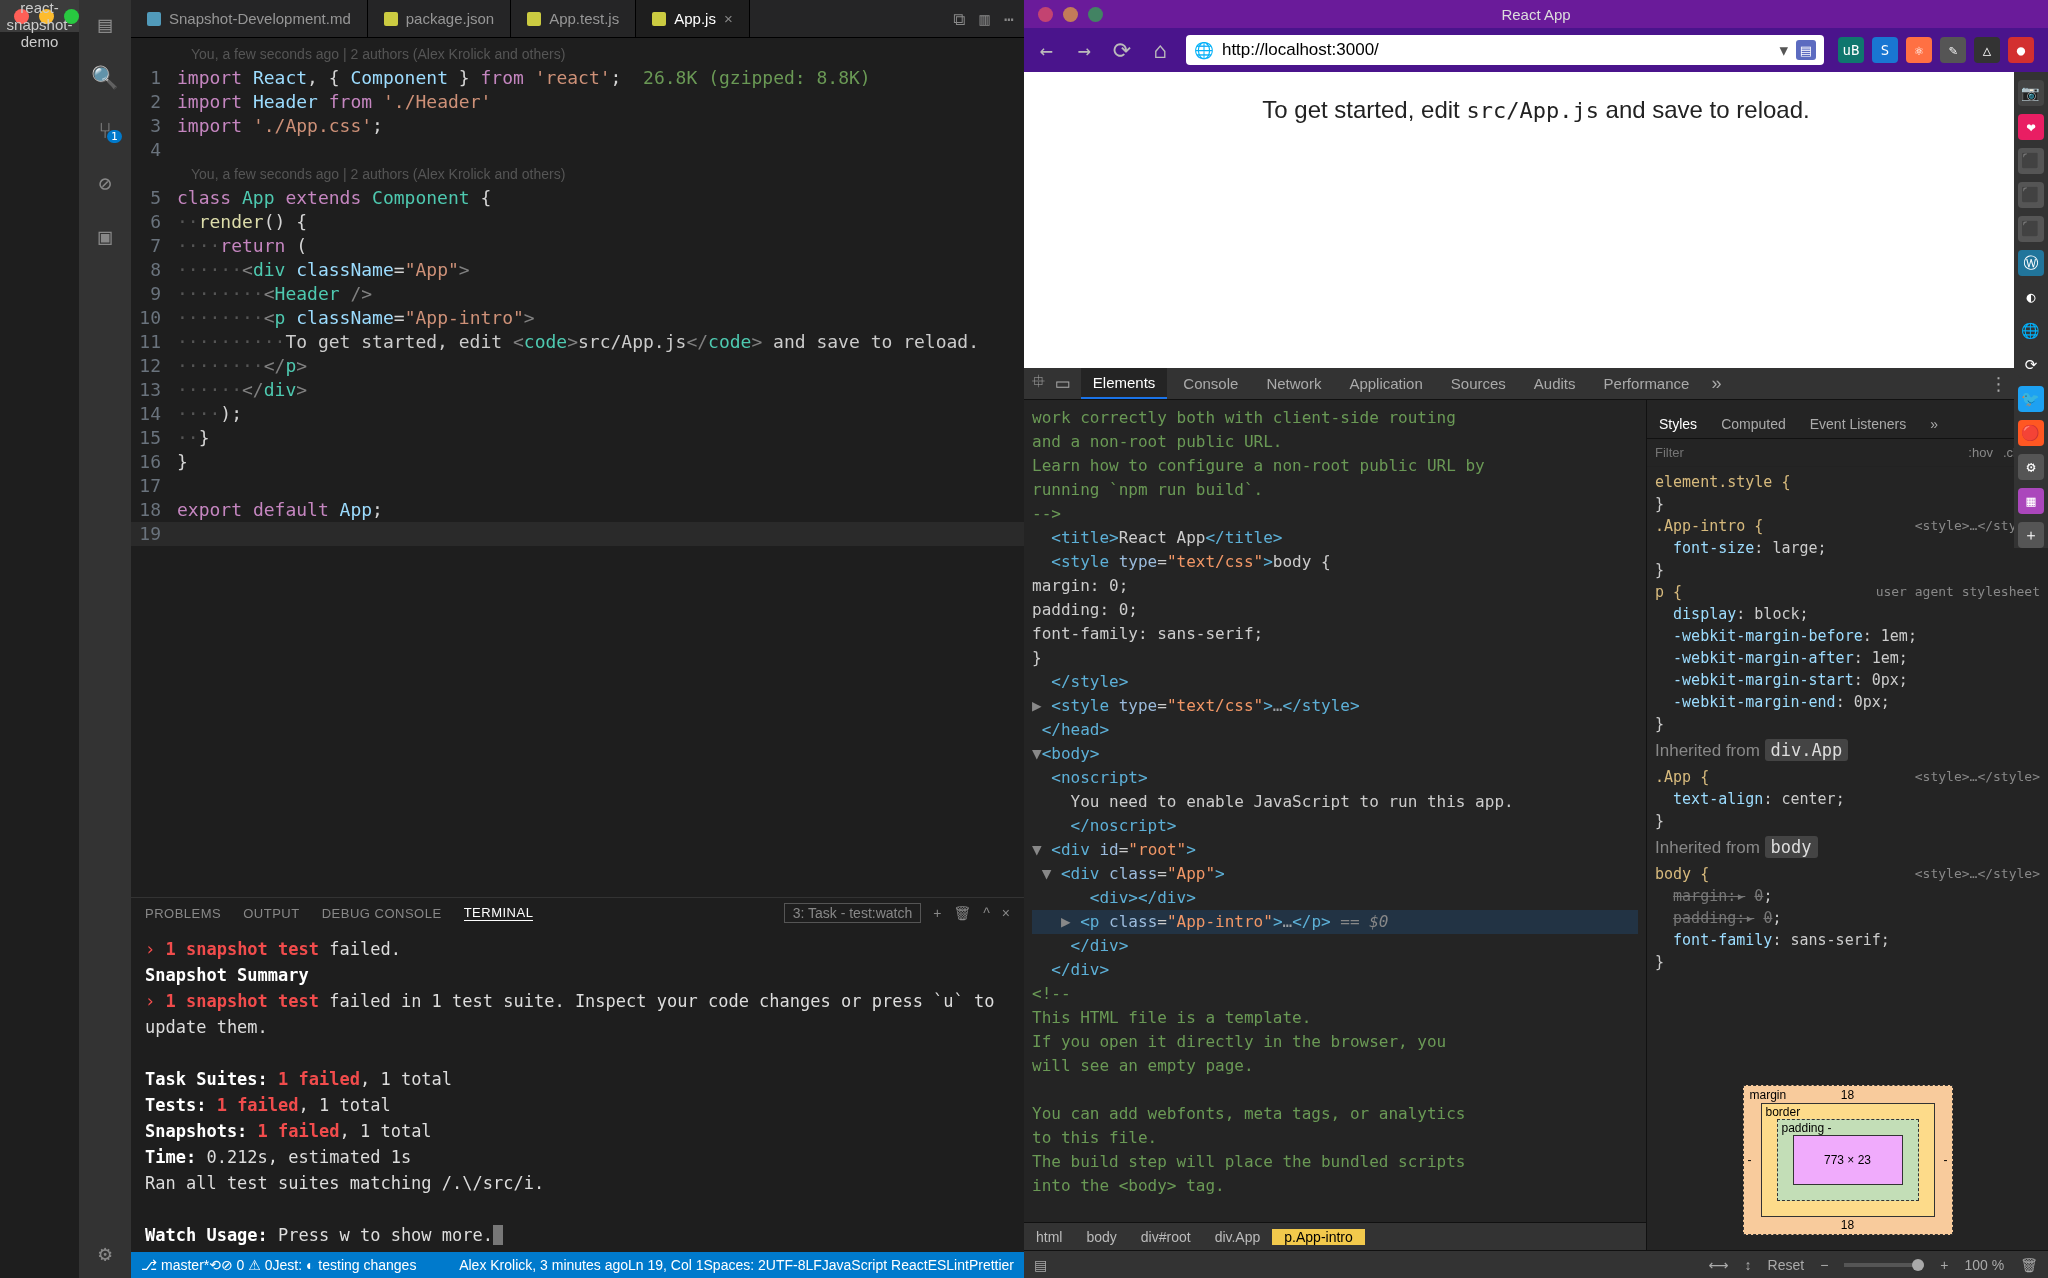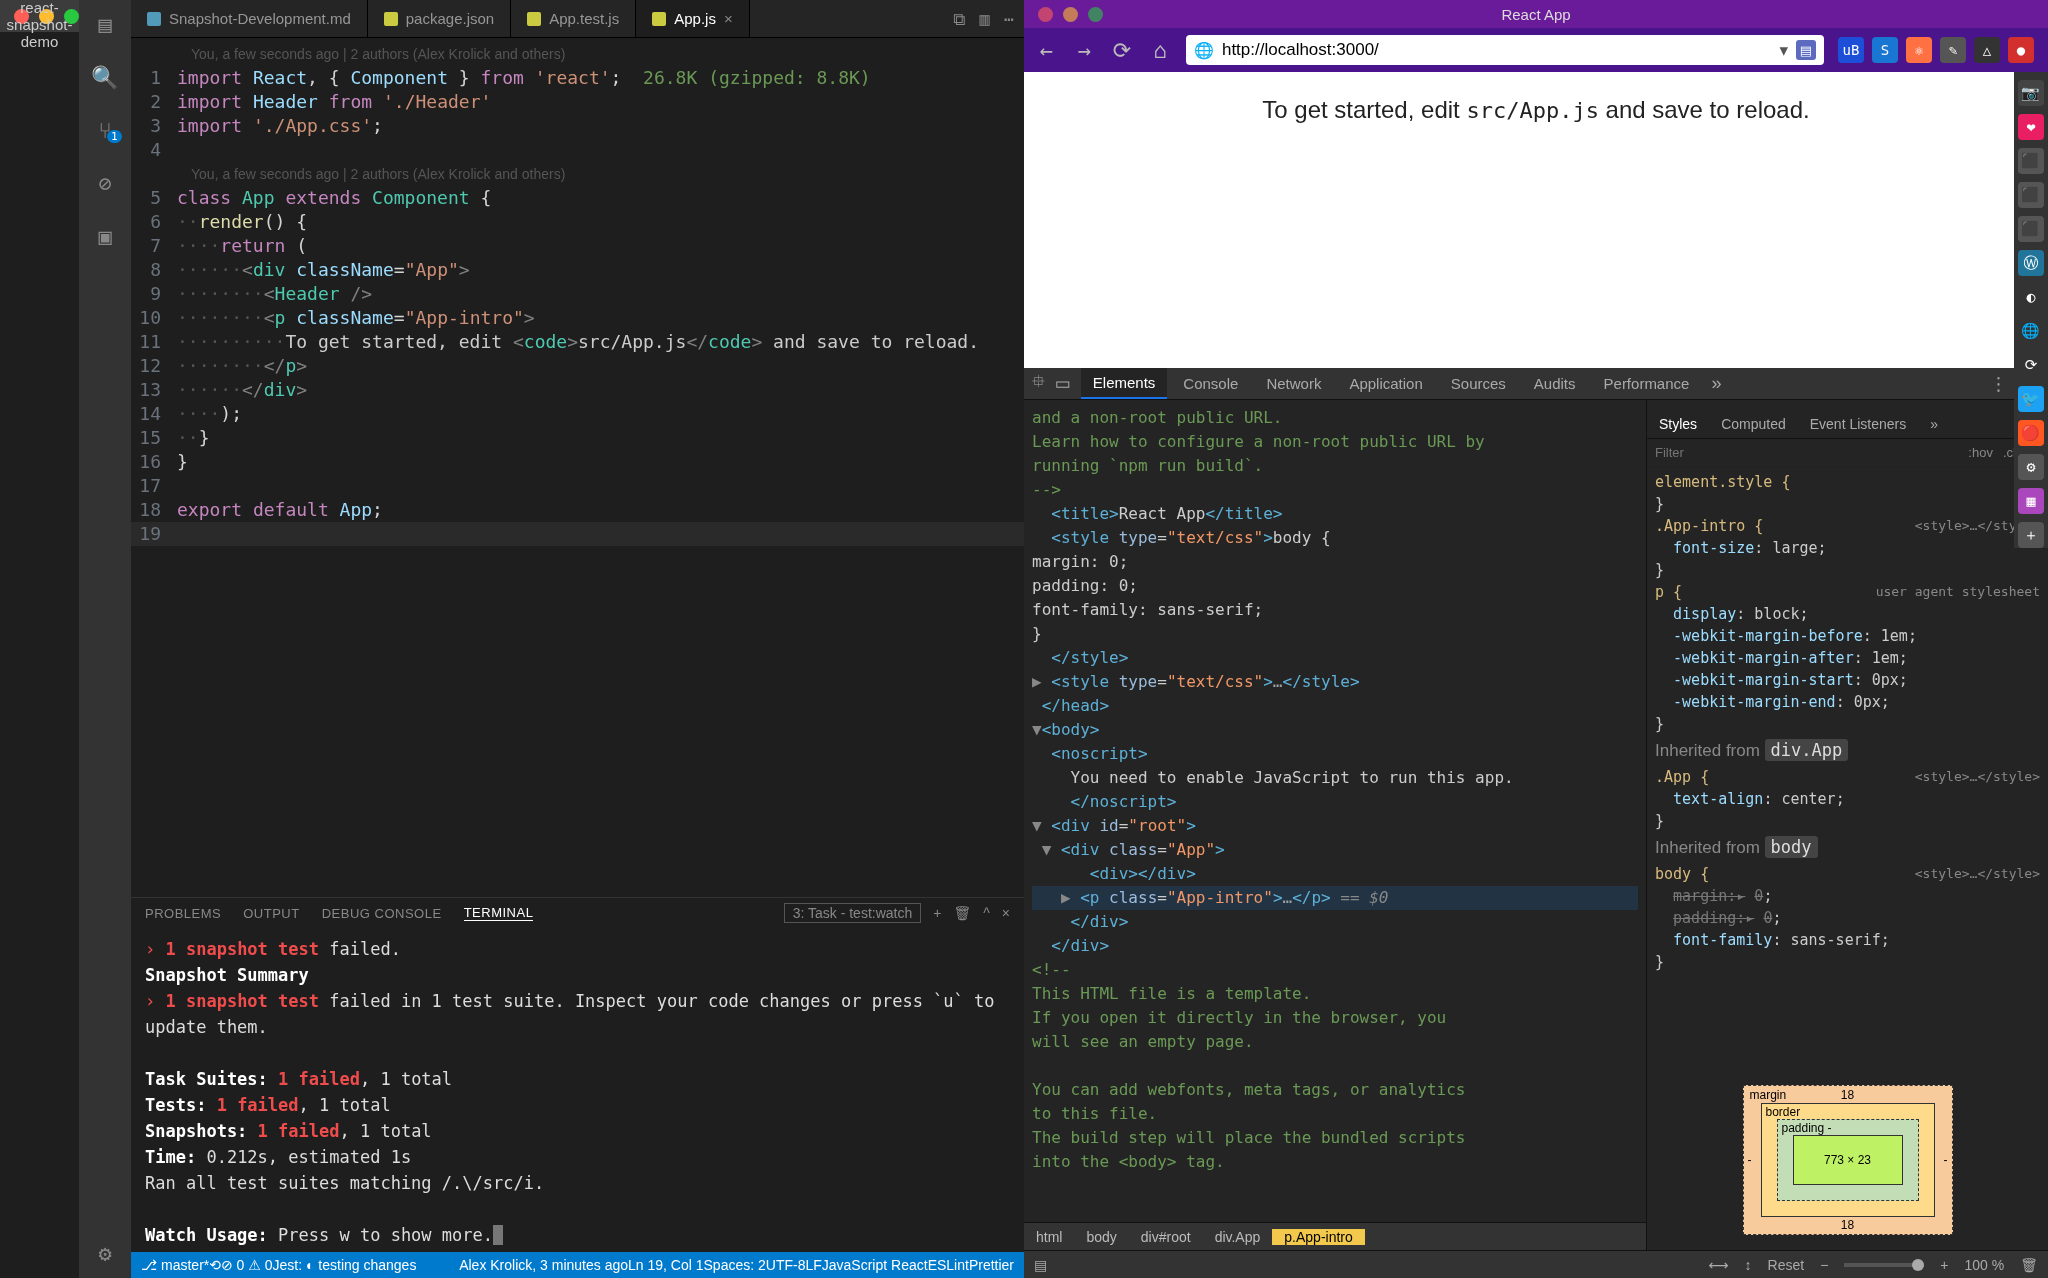--- a/index.html
+++ b/index.html
@@ -91,21 +91,21 @@
 .rules{flex:1;overflow:hidden;font-size:15px;line-height:22px;padding:4px 8px;font-family:Menlo,monospace;}
 .rules .sel{color:#d7ba7d}.rules .prop{color:#9cdcfe}.rules .val{color:#ccc}.rules .src{float:right;color:#888;font-size:13px;}
 .rules .inh{color:#888;font-size:17px;padding:4px 0;font-family:-apple-system,sans-serif;}
 .rules .inh .chip{background:#444;color:#ddd;padding:1px 6px;border-radius:3px;font-family:Menlo,monospace;}
 .rules .strike{text-decoration:line-through;color:#777;}
 .boxmodel{height:180px;display:flex;align-items:center;justify-content:center;}
 .bm{position:relative;width:210px;height:150px;font-size:12px;font-family:-apple-system,sans-serif;}
 .bm-margin{position:absolute;inset:0;background:#f8cb9c;border:1px dashed #333;}
 .bm-border{position:absolute;inset:18px;background:#fddb8a;border:1px solid #333;}
 .bm-padding{position:absolute;inset:34px;background:#c3deb7;border:1px dashed #333;}
-.bm-content{position:absolute;inset:50px;background:#bef264;border:1px solid #333;display:flex;align-items:center;justify-content:center;color:#000;}
+.bm-content{position:absolute;inset:50px;background:#f0abfc;border:1px solid #333;display:flex;align-items:center;justify-content:center;color:#000;}
 .bm-label{position:absolute;color:#000;font-size:12px;}
 .dt-footer{height:28px;background:#333;border-top:1px solid #111;display:flex;align-items:center;padding:0 10px;font-size:14px;color:#aaa;gap:16px;font-family:-apple-system,sans-serif;}
 .dt-footer .sp{flex:1}
 </style>
 </head>
 <body>
 
 <div class="vscode">
   <div class="titlebar">
     <div class="traffic">
@@ -237,21 +237,21 @@
     <span class="navbtn">→</span>
     <span class="navbtn">⟳</span>
     <span class="navbtn">⌂</span>
     <div class="urlbar">
       <span class="globe">🌐</span>
       <input value="http://localhost:3000/" style="">
       <span class="dd">▾</span>
       <span class="rd">▤</span>
     </div>
     <div class="ext-strip">
-      <span class="ext" style="background:#1d4ed8">uB</span>
+      <span class="ext" style="background:#0f766e">uB</span>
       <span class="ext" style="background:#1976d2">S</span>
       <span class="ext" style="background:#ff7043">⚛</span>
       <span class="ext" style="background:#555">✎</span>
       <span class="ext" style="background:#333">△</span>
       <span class="ext" style="background:#d32f2f">●</span>
     </div>
   </div>
   <div class="page">
     <div class="side-ext">
       <span class="ext" style="background:#444">📷</span>
@@ -286,20 +286,21 @@
       <span class="dt-tab">Audits</span>
       <span class="dt-tab">Performance</span>
       <span class="mn">»</span>
       <span class="sp"></span>
       <span class="mn">⋮</span>
       <span class="mn">×</span>
     </div>
     <div class="dt-body">
       <div style="flex:1;display:flex;flex-direction:column;min-width:0;">
         <div class="dom">
+<div class="c"><span>    work correctly both with client-side routing</span></div>
 <div class="c"><span>and a non-root public URL.</span></div>
 <div class="c"><span>    Learn how to configure a non-root public URL by</span></div>
 <div class="c"><span>running `npm run build`.</span></div>
 <div class="c"><span>  --&gt;</span></div>
 <div>&nbsp;&nbsp;<span class="t">&lt;title&gt;</span><span>React App</span><span class="t">&lt;/title&gt;</span></div>
 <div>&nbsp;&nbsp;<span class="t">&lt;style</span> <span class="a">type</span>=<span class="v">"text/css"</span><span class="t">&gt;</span><span>body {</span></div>
 <div><span>  margin: 0;</span></div>
 <div><span>  padding: 0;</span></div>
 <div><span>  font-family: sans-serif;</span></div>
 <div>}</div>

